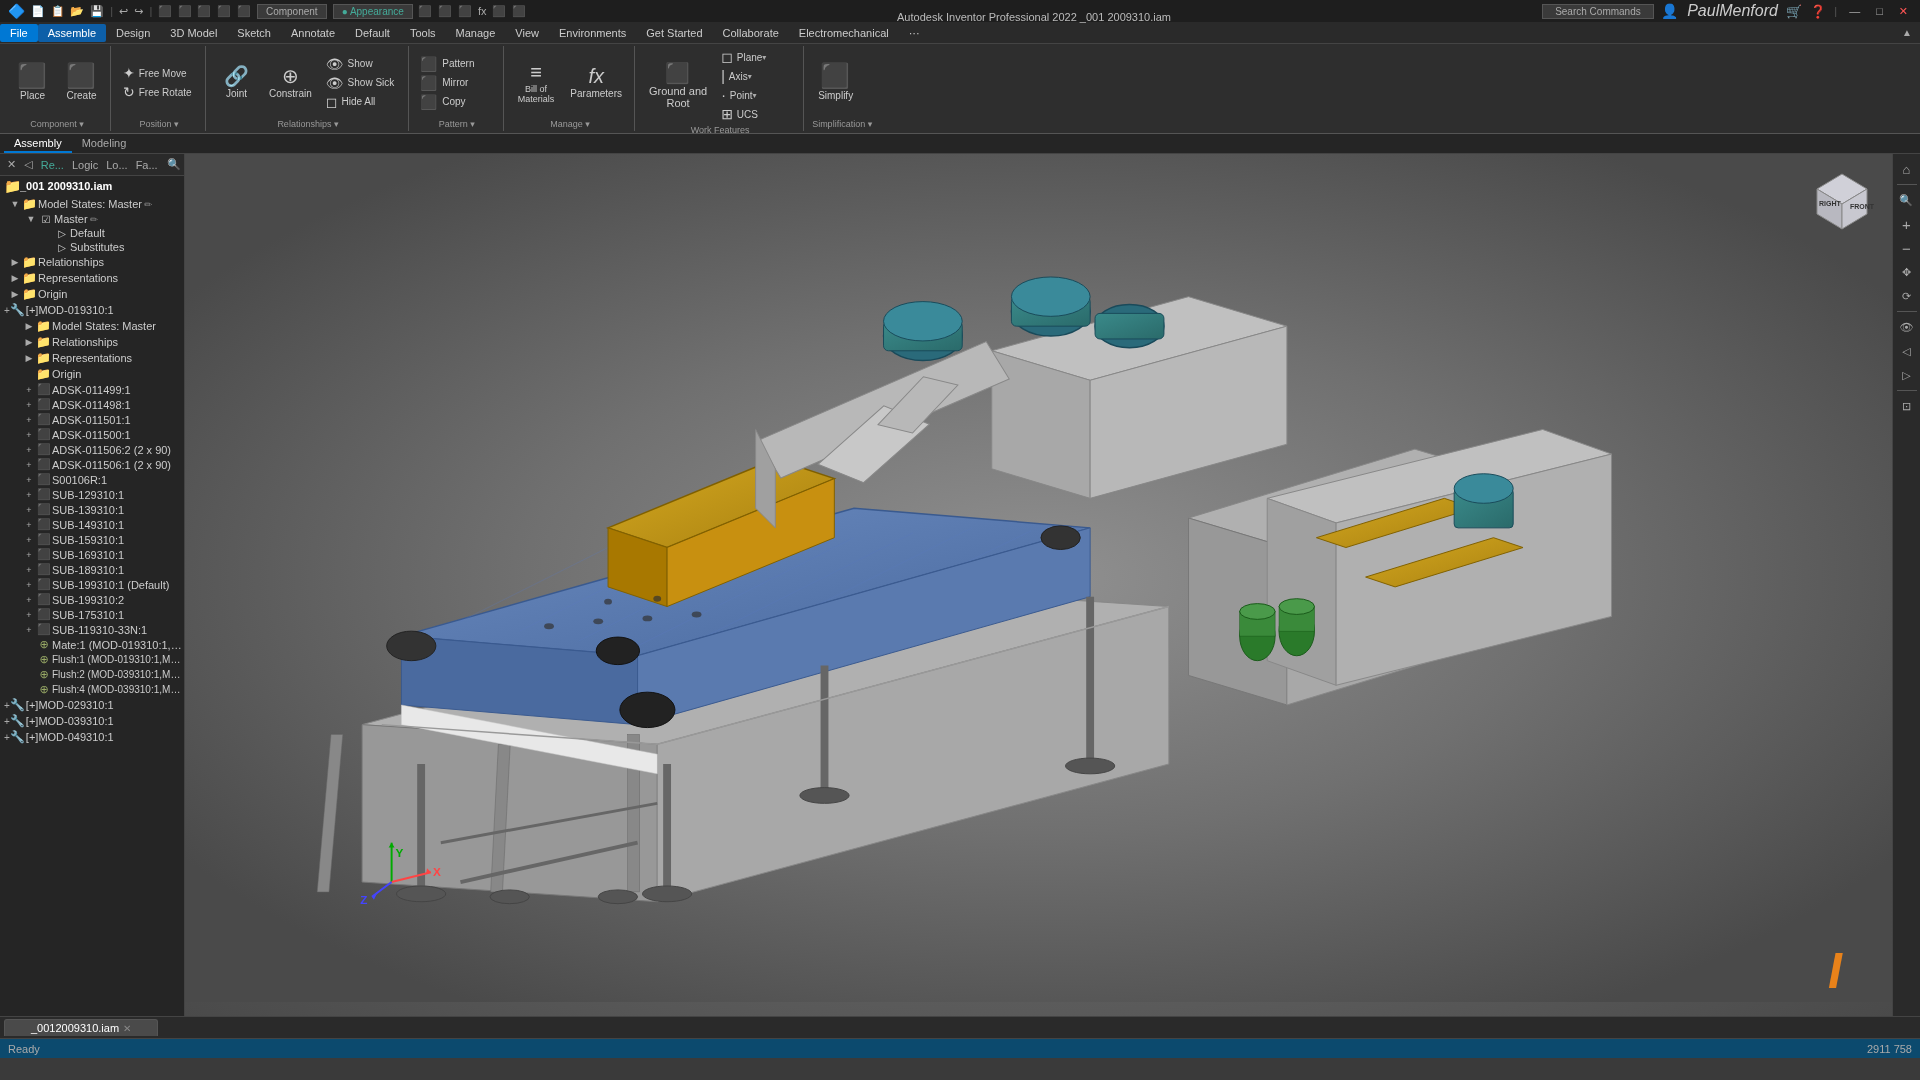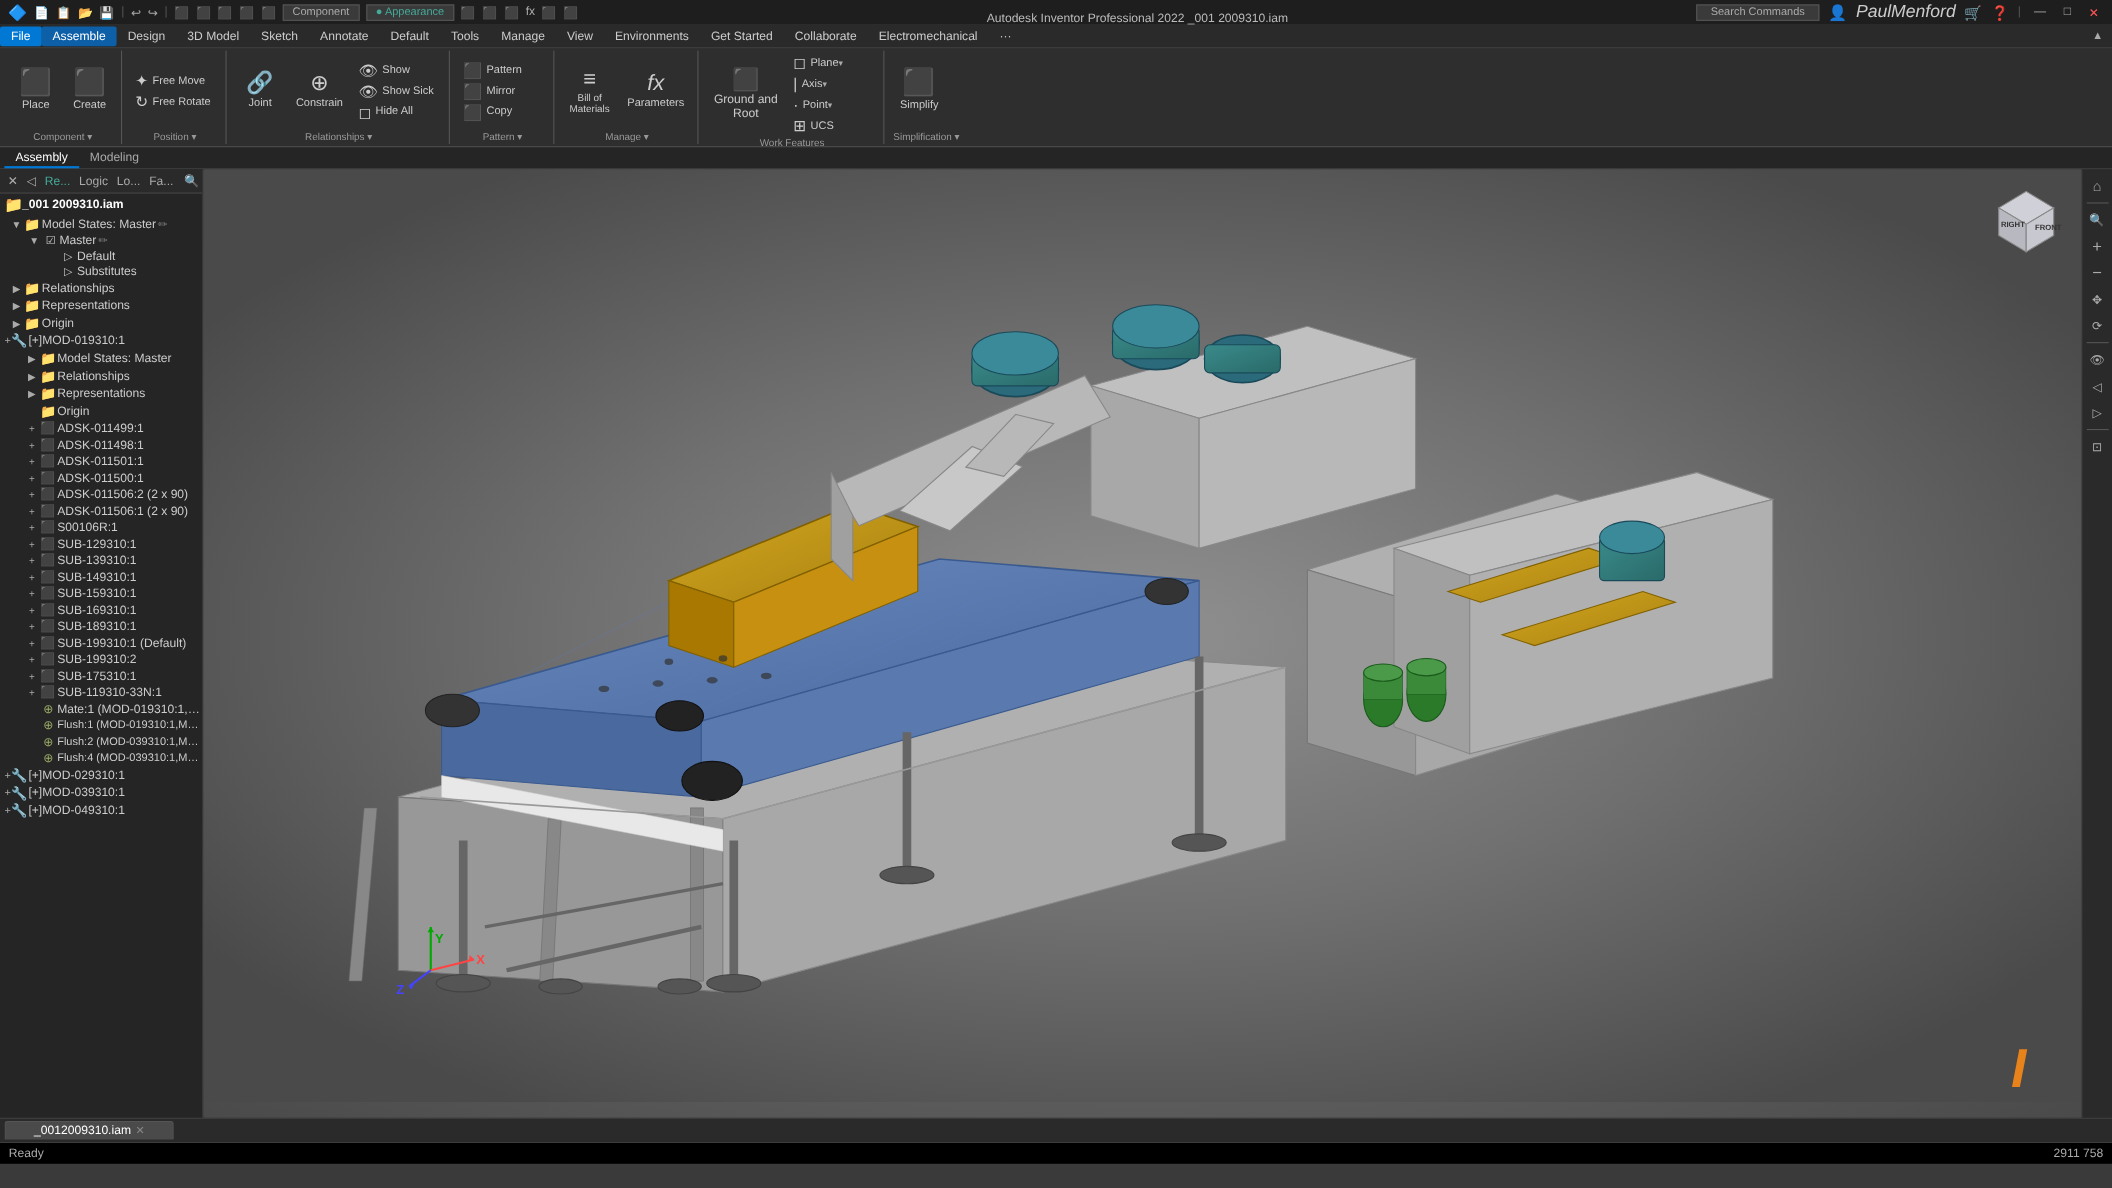--- a/index.html
+++ b/index.html
@@ -176,21 +176,21 @@
     #autodesk-logo {
       position: absolute;
       bottom: 20px;
       right: 50px;
       text-align: right;
     }
 
     
     #statusbar {
       height: 20px;
-      background: #000000;
+      background: #0c4a6e;
       border-top: 1px solid #444;
       display: flex;
       align-items: center;
       justify-content: space-between;
       padding: 0 8px;
       font-size: 11px;
       color: #aaa;
     }
 
     

